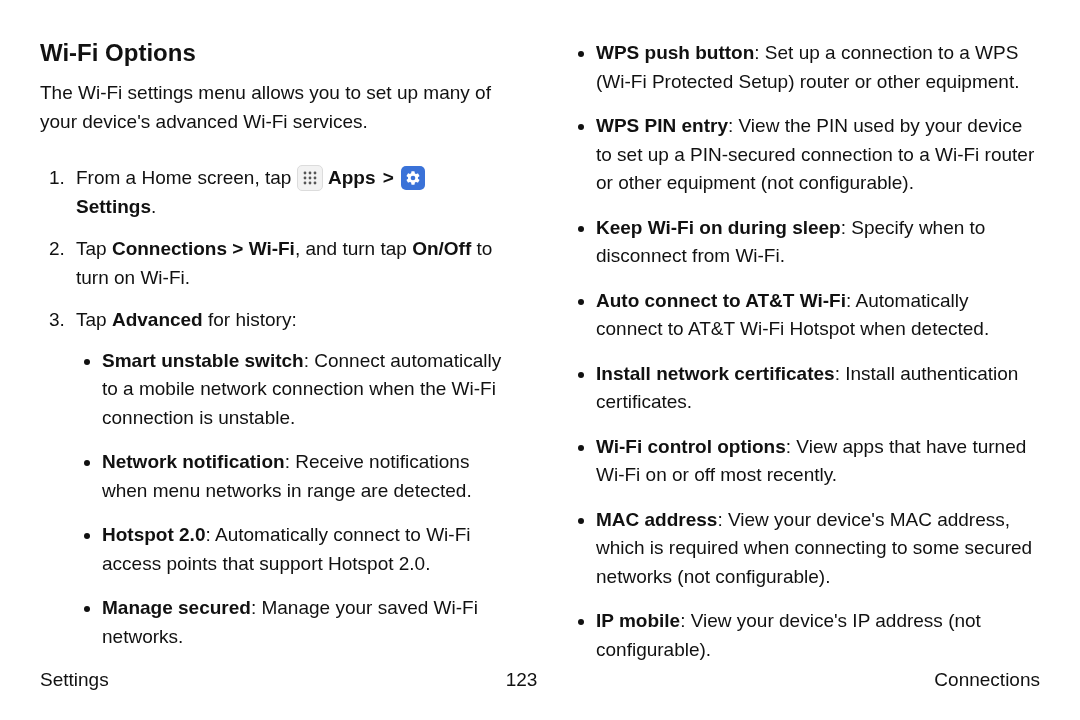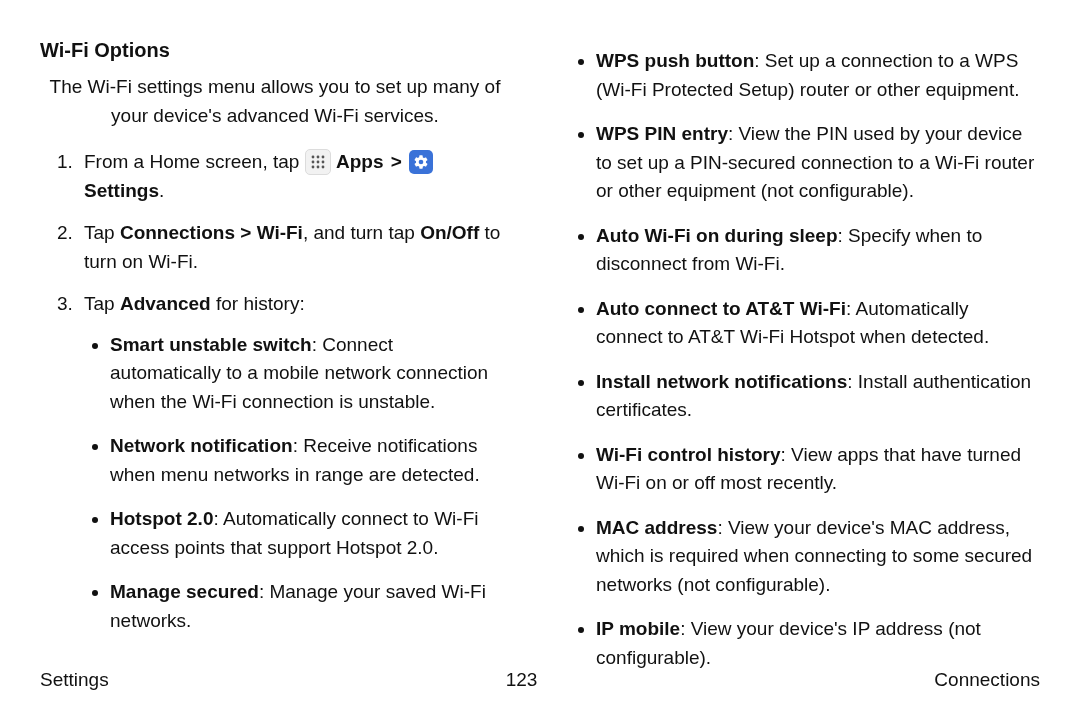--- a/index.html
+++ b/index.html
@@ -21,43 +21,42 @@
     position: relative;
   }
   .columns {
     display: flex;
     column-gap: 60px;
   }
   .col {
     flex: 1 1 0;
   }
   h1.title {
-    font-size: 20px;
+    font-size: 24px;
     font-weight: 700;
     margin: 0 0 8px 0;
   }
   .intro {
-    margin: 0 0 18px 0;
-    text-align: center;
+    margin: 0 0 28px 0;
   }
   ol.steps {
-    margin: 8px;
+    margin: 0;
     padding-left: 30px;
   }
   ol.steps > li {
     margin-bottom: 14px;
     padding-left: 6px;
   }
   ul.bullets {
     list-style-type: disc;
     margin: 12px 0 0 0;
     padding-left: 26px;
   }
   ul.bullets.col2 {
-    margin-top: 12px;
+    margin-top: 4px;
   }
   ul.bullets > li {
     margin-bottom: 16px;
   }
   .bold {
     font-weight: 700;
   }
   .icon-apps {
     display: inline-flex;
     align-items: center;
@@ -155,24 +154,24 @@
             <li><span class="bold">Manage secured</span><span>: Manage your saved Wi-Fi networks.</span></li>
           </ul>
         </li>
       </ol>
     </div>
 
     <div class="col">
       <ul class="bullets col2">
         <li><span class="bold">WPS push button</span><span>: Set up a connection to a WPS (Wi-Fi Protected Setup) router or other equipment.</span></li>
         <li><span class="bold">WPS PIN entry</span><span>: View the PIN used by your device to set up a PIN-secured connection to a Wi-Fi router or other equipment (not configurable).</span></li>
-        <li><span class="bold">Auto Wi-Fi on during sleep</span><span>: Specify when to disconnect from Wi-Fi.</span></li>
+        <li><span class="bold">Keep Wi-Fi on during sleep</span><span>: Specify when to disconnect from Wi-Fi.</span></li>
         <li><span class="bold">Auto connect to AT&amp;T Wi-Fi</span><span>: Automatically connect to AT&amp;T Wi-Fi Hotspot when detected.</span></li>
-        <li><span class="bold">Install network notifications</span><span>: Install authentication certificates.</span></li>
-        <li><span class="bold">Wi-Fi control history</span><span>: View apps that have turned Wi-Fi on or off most recently.</span></li>
+        <li><span class="bold">Install network certificates</span><span>: Install authentication certificates.</span></li>
+        <li><span class="bold">Wi-Fi control options</span><span>: View apps that have turned Wi-Fi on or off most recently.</span></li>
         <li><span class="bold">MAC address</span><span>: View your device's MAC address, which is required when connecting to some secured networks (not configurable).</span></li>
         <li><span class="bold">IP mobile</span><span>: View your device's IP address (not configurable).</span></li>
       </ul>
     </div>
 
   </div>
 
   <div class="footer">
     <span>Settings</span>
     <span>123</span>

